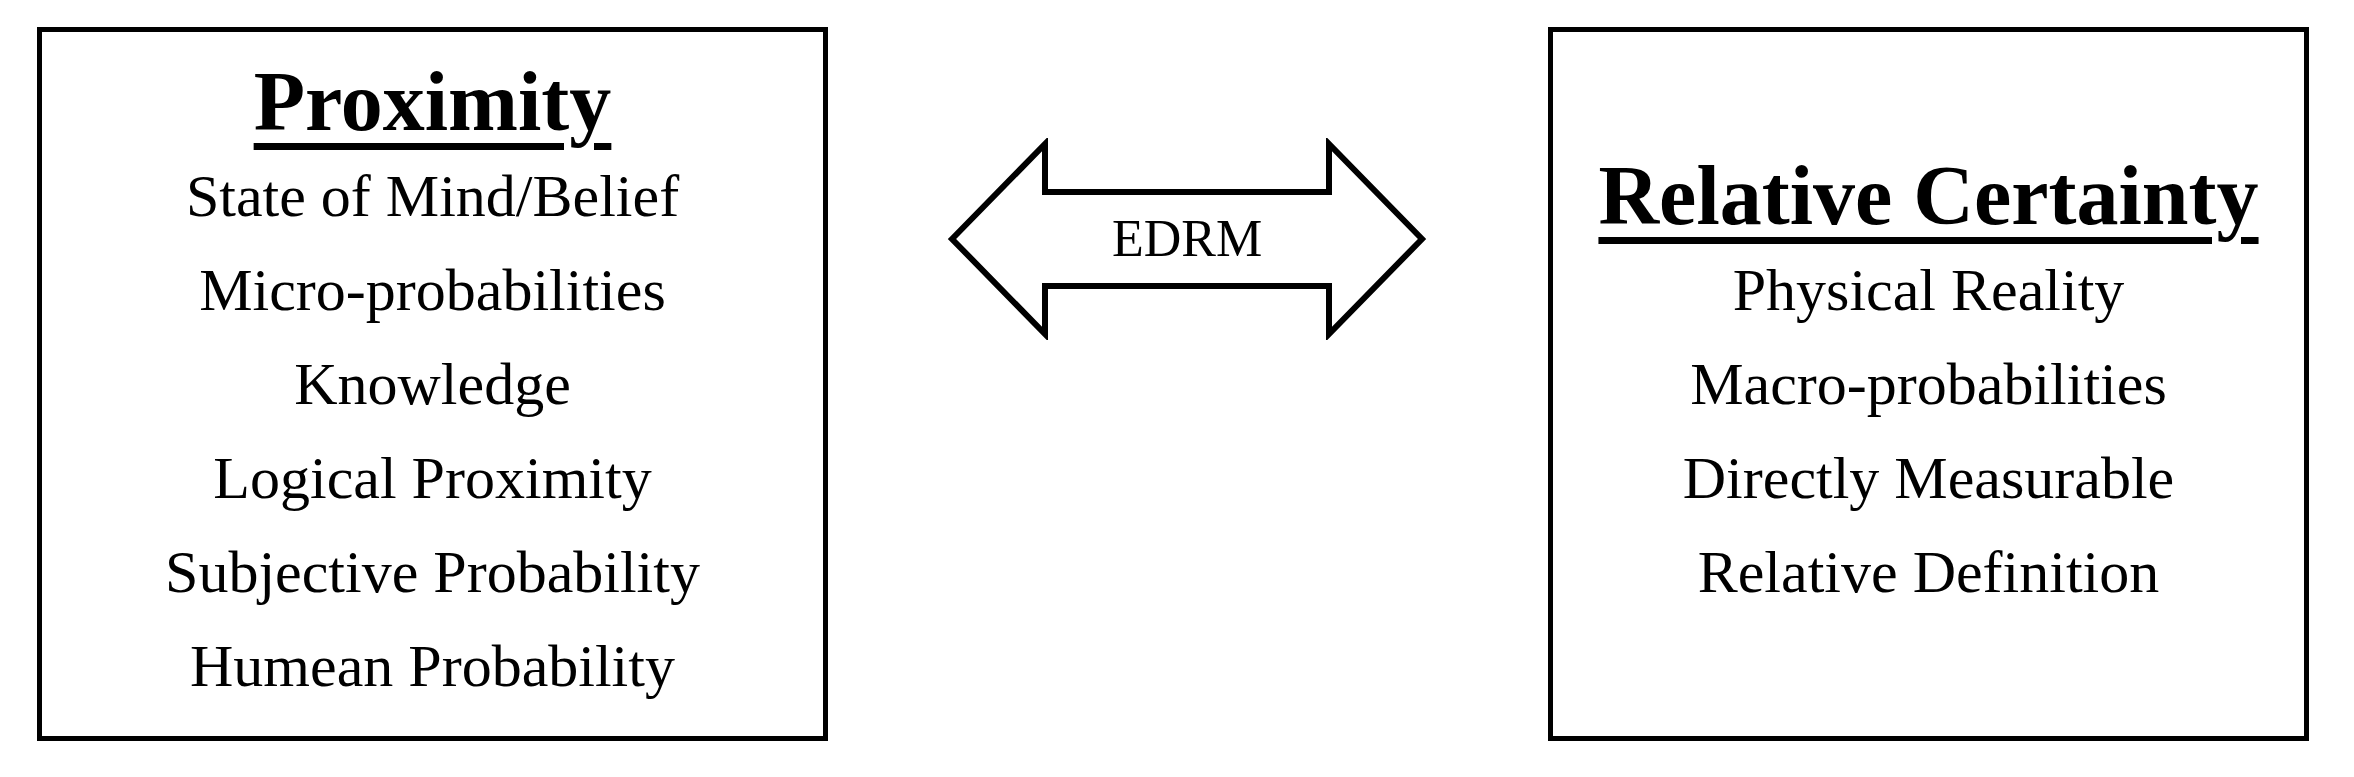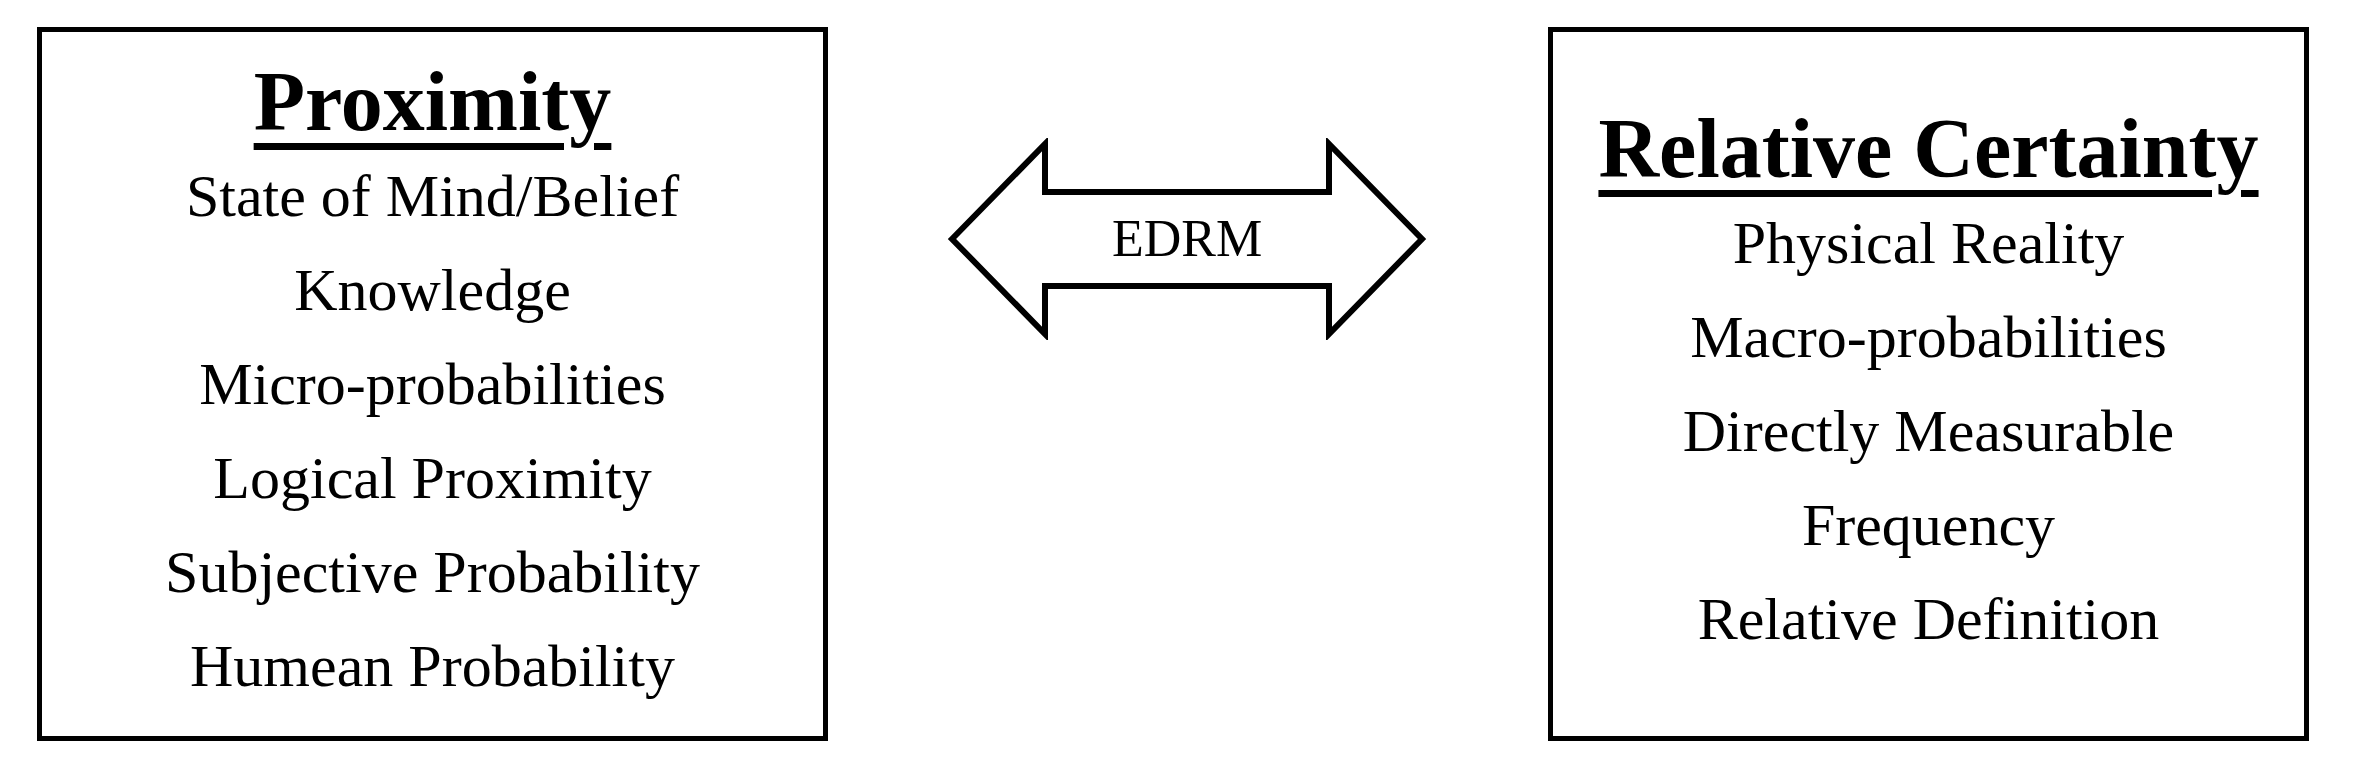--- a/index.html
+++ b/index.html
@@ -67,34 +67,33 @@
   }
 </style>
 </head>
 <body>
 
 <div class="canvas">
 
   <div class="concept-box box-left">
     <div class="box-title">Proximity</div>
     <div class="box-item">State of Mind/Belief</div>
+    <div class="box-item">Micro-probabilities</div>
     <div class="box-item">Knowledge</div>
-    <div class="box-item">Micro-probabilities</div>
     <div class="box-item">Logical Proximity</div>
     <div class="box-item">Subjective Probability</div>
     <div class="box-item">Humean Probability</div>
   </div>
 
   <svg class="arrow-svg" viewBox="-6 -6 482 202" xmlns="http://www.w3.org/2000/svg">
     <polygon points="0,95 93,0 93,48 377,48 377,0 470,95 377,190 377,142 93,142 93,190" fill="#ffffff" stroke="#000000" stroke-width="6" stroke-linejoin="miter"></polygon>
   </svg>
   <div class="arrow-label">EDRM</div>
 
   <div class="concept-box box-right">
     <div class="box-title">Relative Certainty</div>
     <div class="box-item">Physical Reality</div>
     <div class="box-item">Macro-probabilities</div>
     <div class="box-item">Directly Measurable</div>
-    <div class="box-item">Frequency</div>
     <div class="box-item">Relative Definition</div>
   </div>
 
 </div>
 
 </body></html>

